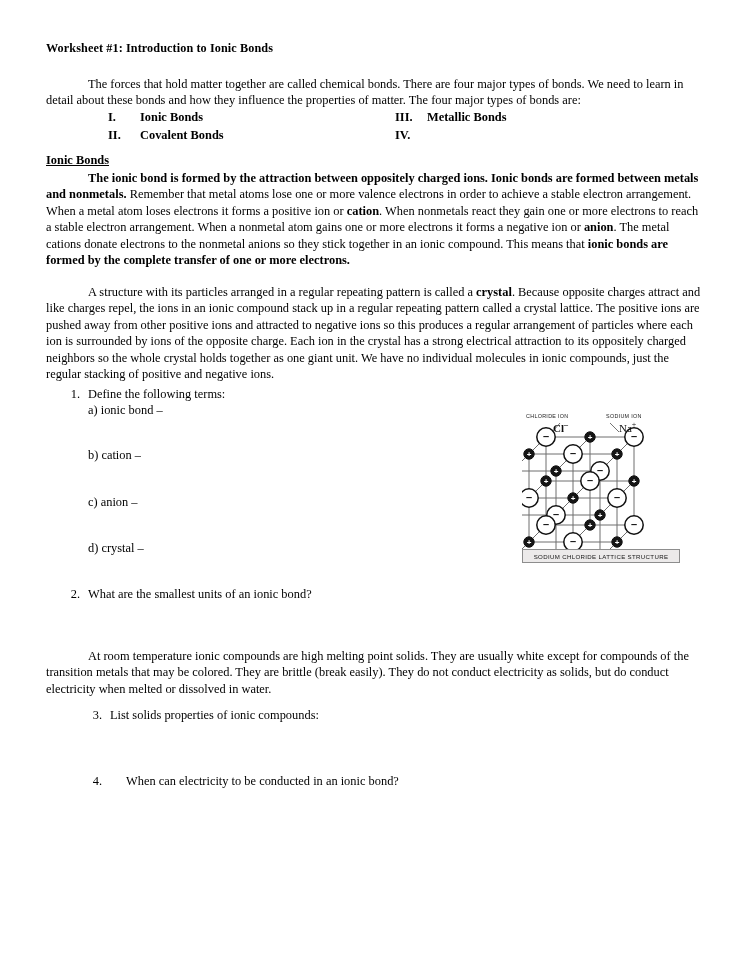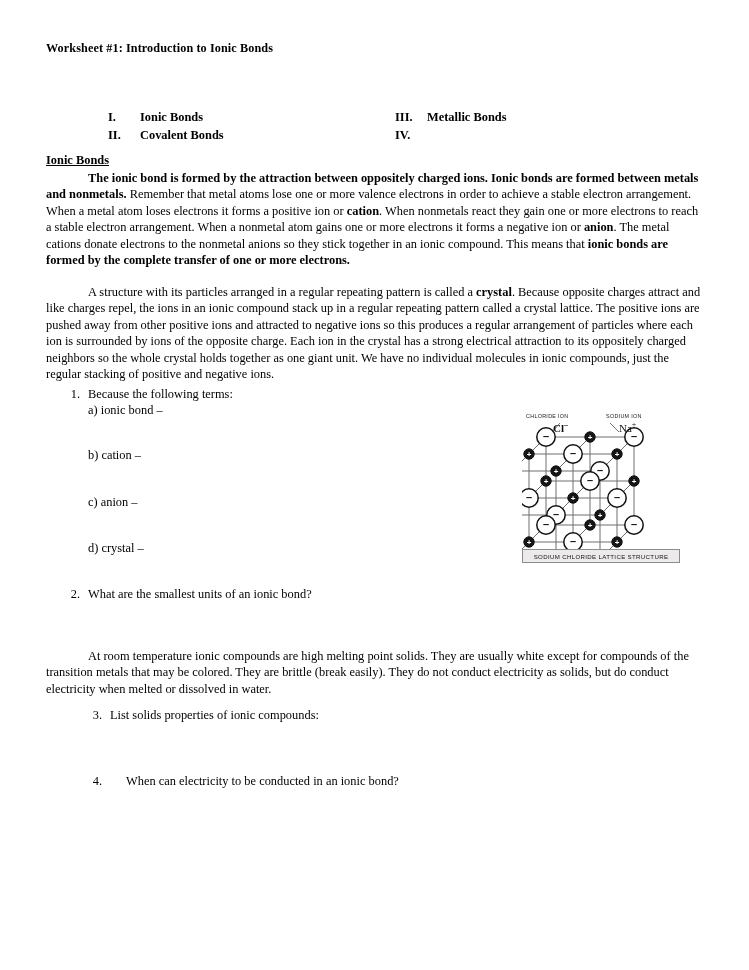--- a/index.html
+++ b/index.html
@@ -113,20 +113,21 @@
   }
   .fig-svg { position: absolute; left: 0; top: 0; }
 </style>
 </head>
 <body>
 
 <div class="page">
 
   <div class="doc-title">Worksheet #1: Introduction to Ionic Bonds</div>
 
+  <div class="body-block indent-first" style="top:76px;">The forces that hold matter together are called chemical bonds.  There are four major types of bonds.  We need to learn in detail about these bonds and how they influence the properties of matter.  The four major types of bonds are:</div>
 
   <div class="bonds-list" style="top:109px;">
     <div class="bonds-row">
       <span class="bl-num-a">I.</span>
       <span class="bl-lab-a">Ionic Bonds</span>
       <span class="bl-num-b">III.</span>
       <span class="bl-lab-b">Metallic Bonds</span>
     </div>
     <div class="bonds-row">
       <span class="bl-num-a">II.</span>
@@ -141,21 +142,21 @@
     <b>The ionic bond is formed by the attraction between oppositely charged ions.  Ionic bonds are formed between metals and nonmetals.</b><span>  Remember that metal atoms lose one or more valence electrons in order to achieve a stable electron arrangement.  When a metal atom loses electrons it forms a positive ion or </span><b>cation</b><span>.  When nonmetals react they gain one or more electrons to reach a stable electron arrangement.  When a nonmetal atom gains one or more electrons it forms a negative ion or </span><b>anion</b><span>. The metal cations donate electrons to the nonmetal anions so they stick together in an ionic compound.  This means that </span><b>ionic bonds are formed by the complete transfer of one or more electrons.</b>
   </div>
 
   <div class="body-block indent-first" style="top:284px;">
     <span>A structure with its particles arranged in a regular repeating pattern is called a </span><b>crystal</b><span>.  Because opposite charges attract and like charges repel, the ions in an ionic compound stack up in a regular repeating pattern called a crystal lattice.  The positive ions are pushed away from other positive ions and attracted to negative ions so this produces a regular arrangement of particles where each ion is surrounded by ions of the opposite charge.  Each ion in the crystal has a strong electrical attraction to its oppositely charged neighbors so the whole crystal holds together as one giant unit.  We have no individual molecules in ionic compounds, just the regular stacking of positive and negative ions.</span>
   </div>
 
   <div class="q-list">
     <div class="q-item" style="top:386px;">
       <span class="q-num" style="left:64px;">1.</span>
-      <span class="q-text" style="left:88px;">Because the following terms:</span>
+      <span class="q-text" style="left:88px;">Define the following terms:</span>
     </div>
     <div class="q-item" style="top:402px;">
       <span class="q-text" style="left:88px;">a) ionic bond –</span>
     </div>
     <div class="q-item" style="top:447px;">
       <span class="q-text" style="left:88px;">b) cation –</span>
     </div>
     <div class="q-item" style="top:494px;">
       <span class="q-text" style="left:88px;">c) anion –</span>
     </div>

